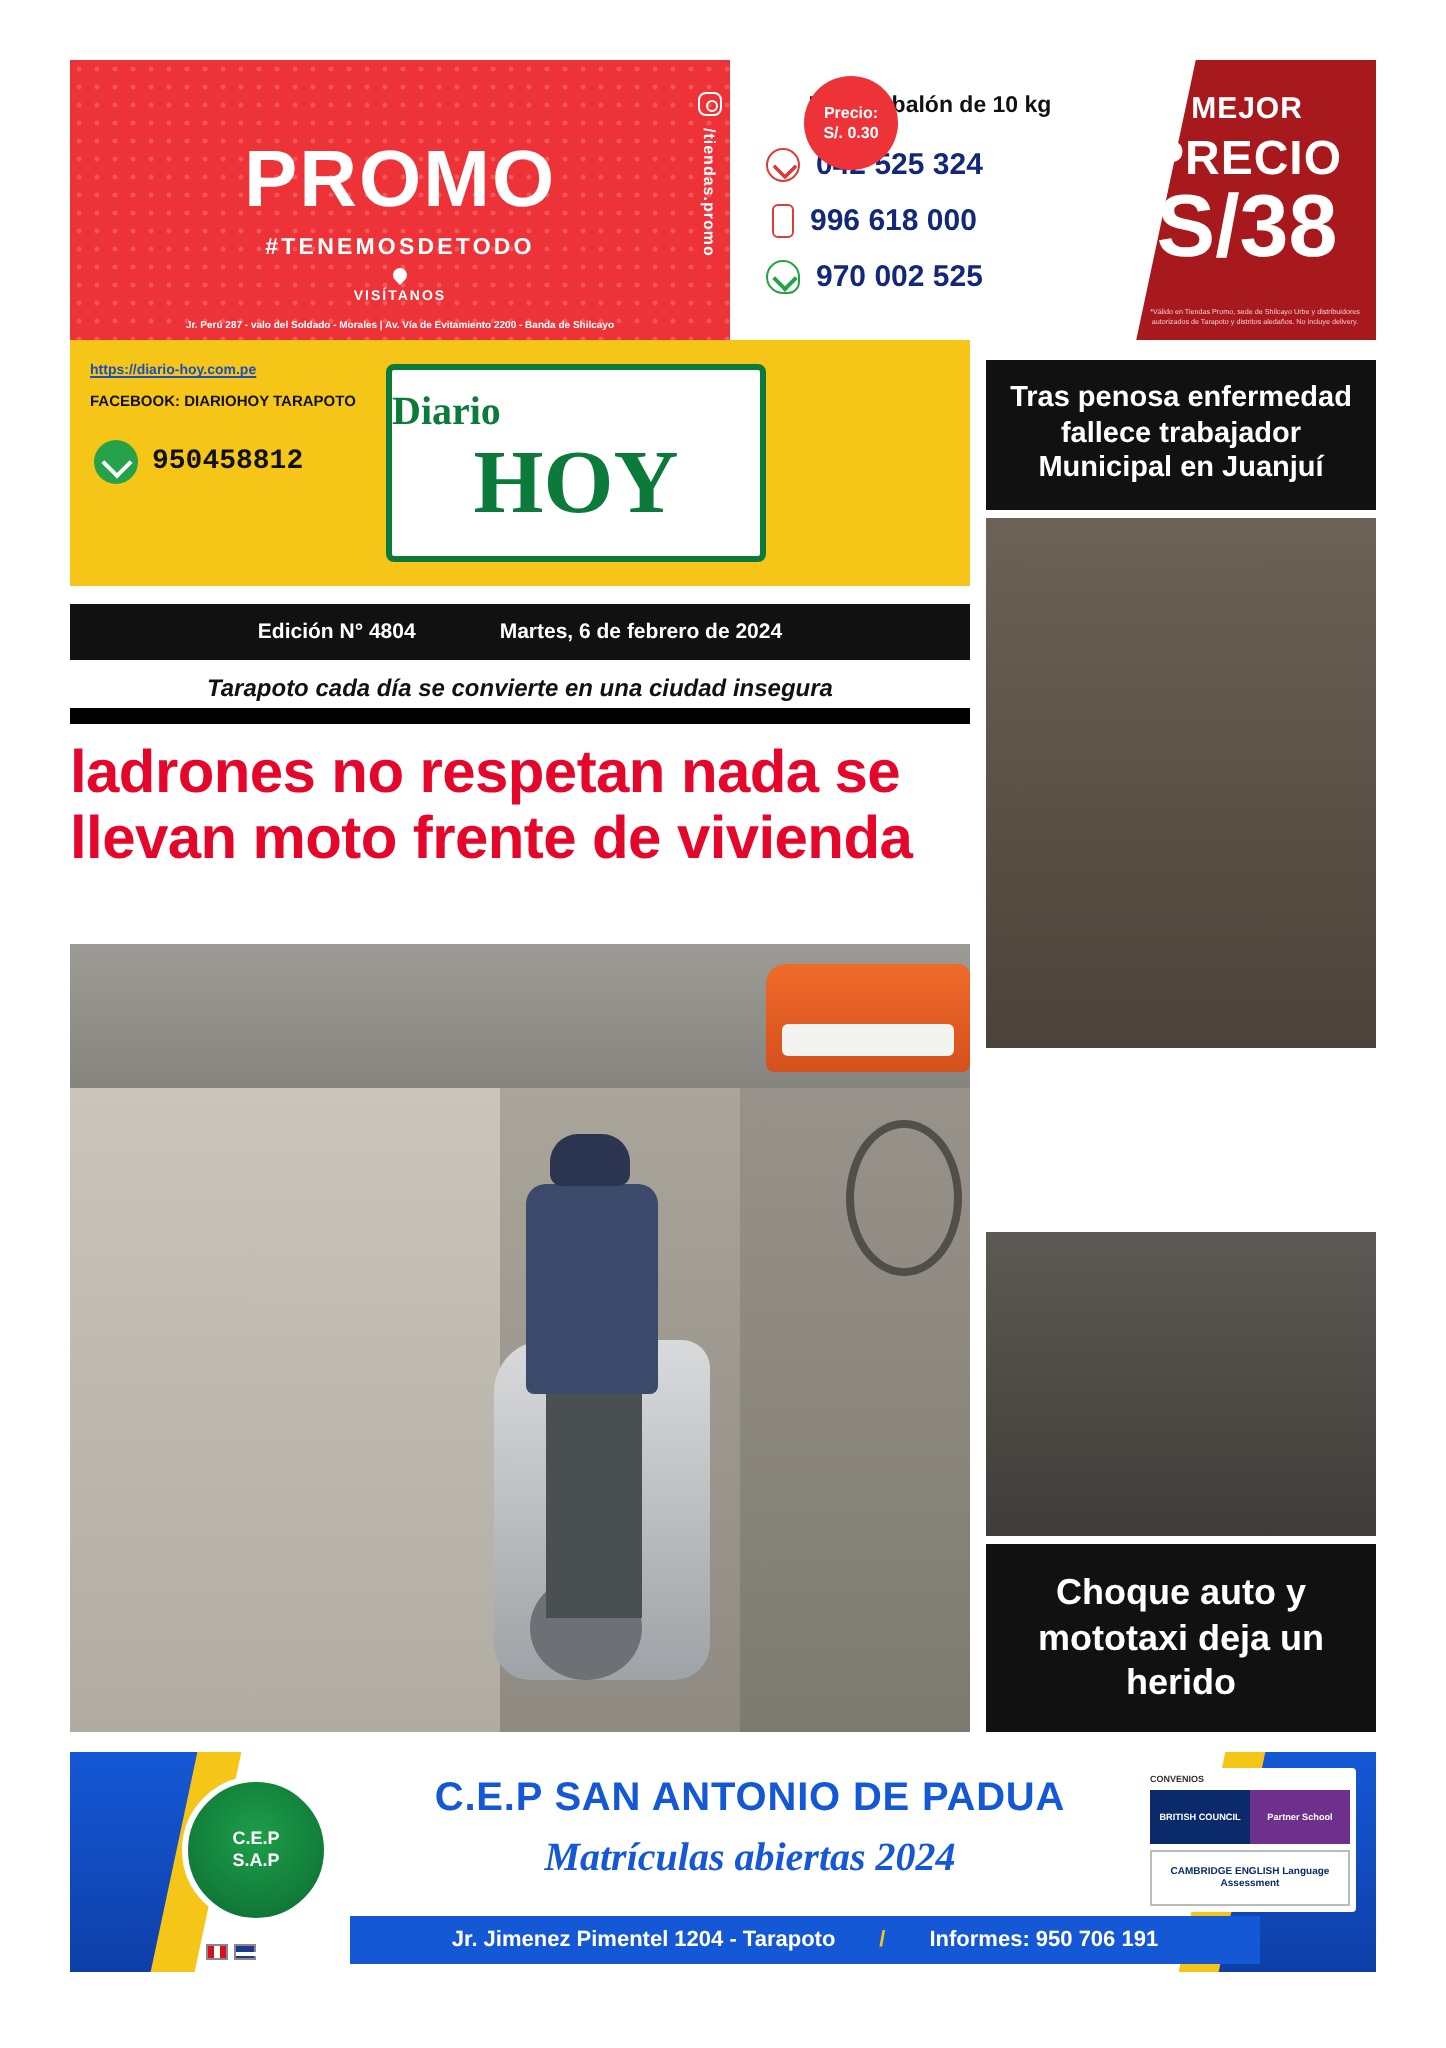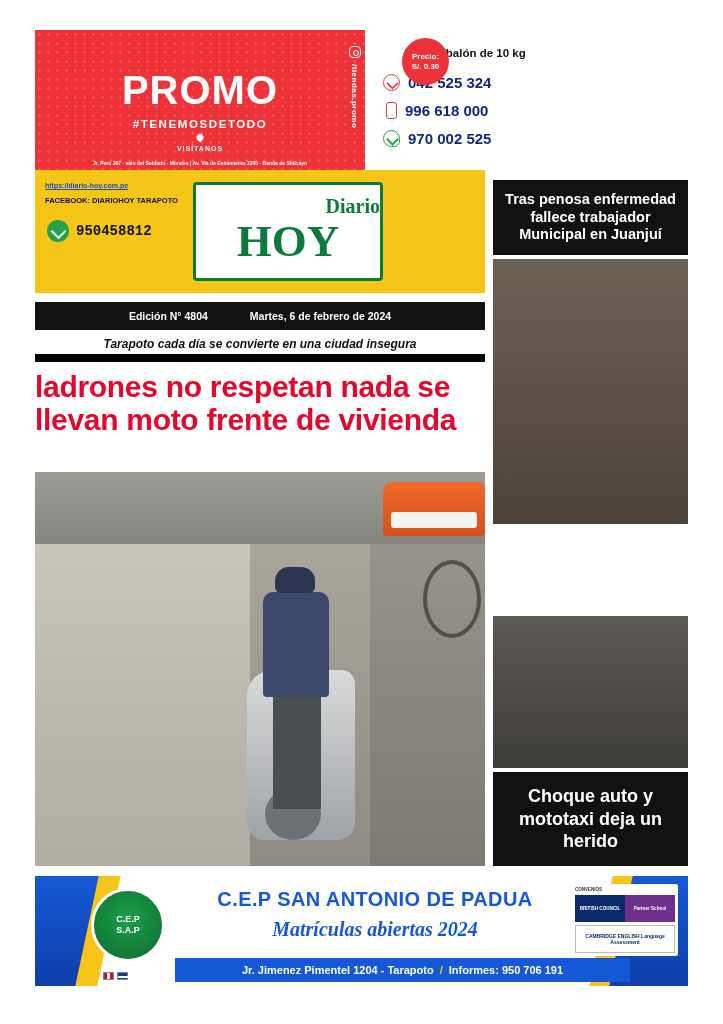--- a/index.html
+++ b/index.html
@@ -174,21 +174,21 @@
   }
   .wa-num { font-size: 14px; font-weight: bold; color: #111; }
 
   .mast-box {
     position: relative;
     width: 190px; height: 99px; margin-top: 12px;
     background: #ffffff; border: 3px solid #0b7a3b; border-radius: 4px;
   }
   .mast-diario {
     position: absolute; left: 0; right: 0; top: 10px;
-    text-align: right; font-size: 20px; font-weight: bold;
+    text-align: left; font-size: 20px; font-weight: bold;
     font-family: "Liberation Serif", serif; color: #0b7a3b;
   }
   .mast-hoy {
     position: absolute; left: 0; right: 0; top: 33px;
     text-align: center; font-size: 45px; font-weight: bold;
     font-family: "Liberation Serif", serif; color: #0b7a3b; line-height: 1.05;
   }
   .price-circle {
     position: absolute; left: 402px; top: 38px;
     width: 47px; height: 47px; border-radius: 50%;
@@ -360,21 +360,21 @@
   }
   .ad-sub {
     position: absolute; left: 140px; top: 42px; width: 400px;
     text-align: center; color: #1558d6;
     font-size: 20px; font-weight: bold; font-style: italic;
     font-family: "Liberation Serif", serif;
   }
   .ad-strip {
     position: absolute; left: 140px; top: 82px; width: 455px; height: 24px;
     background: #1558d6; color: #ffffff;
-    display: flex; align-items: center; justify-content: center; gap: 6px;
+    display: flex; align-items: center; justify-content: center; gap: 22px;
     font-size: 11px; font-weight: bold;
   }
   .ad-strip .sep { color: #f5c518; }
   .ad-partners {
     position: absolute; right: 10px; top: 8px; width: 106px; height: 72px;
     background: #ffffff; border-radius: 2px;
     display: flex; flex-direction: column; gap: 3px; padding: 3px;
   }
   .pt-label {
     font-size: 4.5px; color: #333; font-weight: bold; text-align: left;
@@ -438,20 +438,27 @@
       <div class="phone-row r2">
         <span class="ico-cell"></span>
         <span>996 618 000</span>
       </div>
       <div class="phone-row r3">
         <span class="ico ico-wa"></span>
         <span>970 002 525</span>
       </div>
     </div>
 
+    <div class="promo-right">
+
+      <div class="mejor">MEJOR</div>
+      <div class="precio">PRECIO</div>
+      <div class="price-val">S/38</div>
+      <div class="legal">*Válido en Tiendas Promo, sede de Shilcayo Urbe y distribuidores autorizados de Tarapoto y distritos aledaños. No incluye delivery.</div>
+    </div>
   </div>
 
   <div class="masthead">
     <div class="mast-left">
       <div class="mast-url">https://diario-hoy.com.pe</div>
       <div class="mast-fb">FACEBOOK: DIARIOHOY TARAPOTO</div>
       <div class="mast-wa">
         <span class="wa-circle"></span>
         <span class="wa-num">950458812</span>
       </div>

